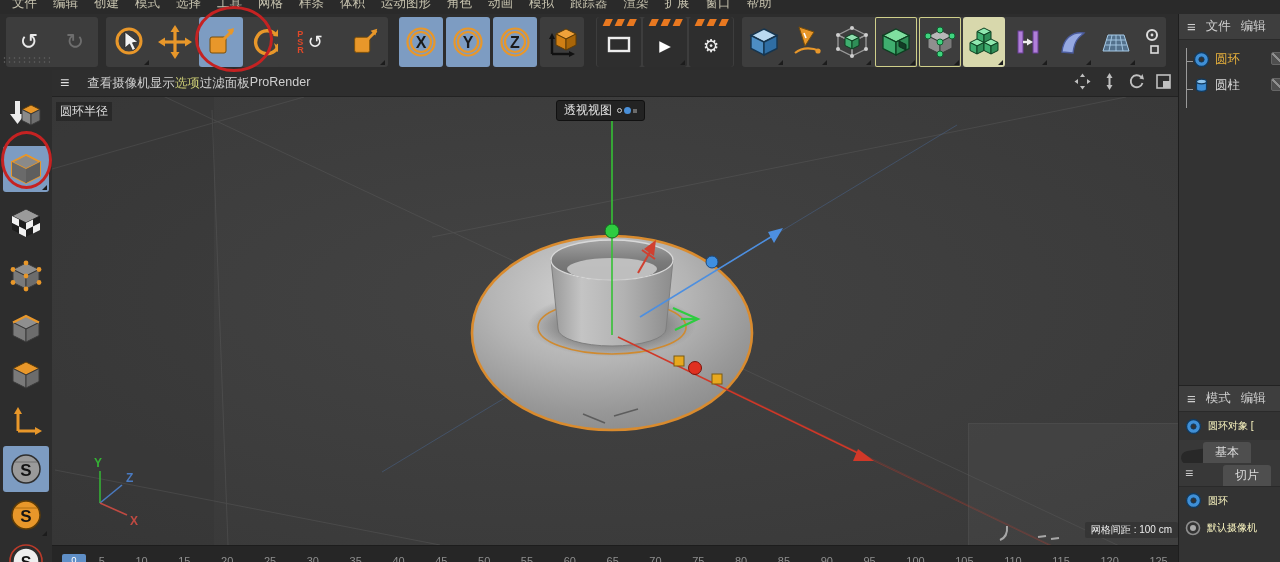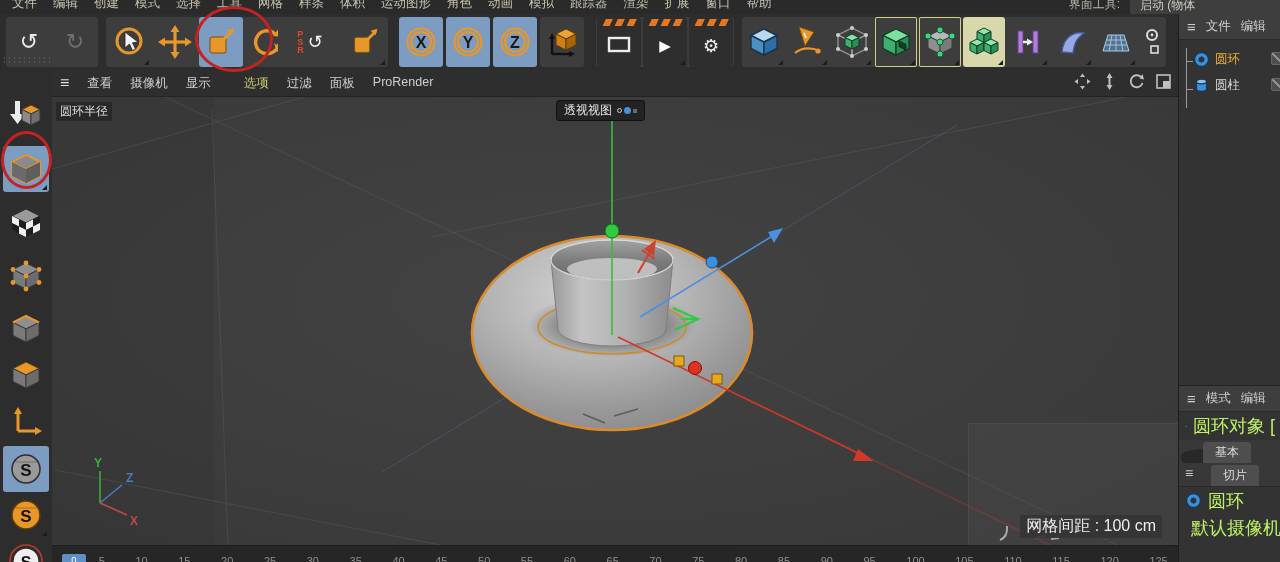--- a/index.html
+++ b/index.html
@@ -52,21 +52,21 @@
   .scene { position:absolute; left:0; top:0; }
   .view-label { position:absolute; left:4px; top:5px; color:#dedede; font-size:12px; background:rgba(25,25,25,.5); padding:1px 4px; }
   .camera-tooltip { position:absolute; left:504px; top:3px; height:21px; background:#232323; border:1px solid #111;
     border-radius:3px; color:#e2e2e2; font-size:12px; display:flex; align-items:center; gap:5px; padding:0 7px; }
   .cam-dots { display:flex; align-items:center; gap:2px; }
   .cam-dots .d1 { width:5px; height:5px; border:1px solid #cfcfcf; border-radius:50%; }
   .cam-dots .d2 { width:7px; height:7px; background:#4a90d9; border-radius:50%; }
   .cam-dots .d3 { width:4px; height:4px; background:#6a6a6a; }
   .hud-overlay { position:absolute; right:0; bottom:0; width:210px; height:122px;
     background:rgba(92,92,92,.22); border-top:1px solid rgba(130,130,130,.12); border-left:1px solid rgba(130,130,130,.12); }
-  .grid-hud { position:absolute; right:16px; bottom:7px; color:#ededed; font-size:16px;
+  .grid-hud { position:absolute; right:0; bottom:7px; color:#ededed; font-size:10px;
     background:rgba(52,52,52,.9); padding:1px 6px; border-radius:2px; white-space:nowrap;margin-top:11px; }
   .axis-indicator { position:absolute; left:20px; top:352px; }
 
   
   .timeline { position:absolute; left:52px; top:545px; width:1126px; height:17px; background:#262626; overflow:hidden; z-index:10; border-top:1px solid #1d1d1d; }
   .frames { position:absolute; left:10px; right:10px; top:9px; display:flex; justify-content:space-between; }
   .frames span { color:#8f8f8f; font-size:11px; line-height:12px; }
   .frame-marker { position:absolute; left:10px; top:8px; width:24px; height:12px; background:#5f8fc7; border-radius:2px;
     color:#fff; font-size:9.5px; text-align:center; line-height:11px; z-index:2; cursor:pointer; }
 
@@ -79,21 +79,21 @@
   .om-row { position:relative; display:flex; align-items:center; gap:5px; height:26px; padding-left:14px; white-space:nowrap; cursor:pointer; }
   .om-row .oname { font-size:12.5px; color:#d8d8d8; }
   .om-row.selected .oname { color:#e8b13c; }
   .toggle-sq { position:absolute; right:-4px; top:6px; width:13px; height:13px; background:#4f4f4f; border:1px solid #666; border-radius:2px;
     background-image:linear-gradient(45deg, transparent 44%, #909090 44%, #909090 56%, transparent 56%); }
   .tree-lines { position:absolute; left:7px; top:8px; width:10px; height:60px;
     border-left:1px solid #9a9a9a; }
   .tree-stub { position:absolute; left:7px; width:7px; border-top:1px solid #9a9a9a; }
   .attr { position:absolute; left:0; top:371px; width:102px; bottom:0; background:#333; border-top:1px solid #222; }
   .attr-row { display:flex; align-items:center; gap:6px; padding:0 6px; height:28px; white-space:nowrap; }
-  .attr-row .atext { color:#bef264; font-size:18px; }
+  .attr-row .atext { color:#fef9c3; font-size:10px; }
   .tabrow { position:relative; height:23px; background:#383838; }
   .tab { position:absolute; top:2px; height:21px; background:#4e4e4e; border-radius:3px 3px 0 0; color:#dcdcdc; font-size:12px;
     padding:2px 12px; cursor:pointer; }
   .tab-burger { position:absolute; left:6px; top:2px; color:#c9c9c9; font-size:14px; font-weight:bold; }
   .swoosh { position:absolute; left:2px; top:10px; width:26px; height:14px; background:#282828; border-radius:8px 2px 2px 8px; transform:rotate(-8deg); }
 
   
   .anno { position:absolute; border:3px solid #c52222; border-radius:50%; background:transparent; z-index:50; pointer-events:none; }
   .anno1 { left:195px; top:6px; width:78px; height:66px; }
   .anno2 { left:1px; top:131px; width:51px; height:58px; }
@@ -119,24 +119,20 @@
       <span class="mitem">运动图形</span>
       <span class="mitem">角色</span>
       <span class="mitem">动画</span>
       <span class="mitem">模拟</span>
       <span class="mitem">跟踪器</span>
       <span class="mitem">渲染</span>
       <span class="mitem">扩展</span>
       <span class="mitem">窗口</span>
       <span class="mitem">帮助</span>
     </div>
-  <div class="menubar-right">
-    <span class="layout-label">界面工具:</span>
-    <span class="layout-btn">启动 (物体</span>
-  </div>
 </div>
 
 <div class="toolbar">
 
   <div class="tgroup" style="left:6px">
     <div class="tbtn">
         <span class="glyph">↺</span>
       </div>
     <div class="tbtn">
         <span class="glyph dim">↻</span>
@@ -469,26 +465,26 @@
       <circle cx="19" cy="19" r="13" fill="#efefef" stroke="#2e2e2e" stroke-width="1.4"></circle>
       <text x="19" y="25.5" text-anchor="middle" font-size="16" font-weight="bold" fill="#141414">S</text>
     </svg>
   </div>
 </div>
 <div class="palette-dots"></div>
 
 <div class="viewport">
   <div class="vp-menubar">
     <span class="vp-burger">≡</span>
-    <span style="display:flex; gap:18px">
+    <span style="display:flex; ">
 
     <span class="vitem">查看</span>
         <span class="vitem">摄像机</span>
         <span class="vitem">显示</span>
-        <span class="vitem" style="color: rgb(201, 202, 116); margin-left: 15px;">选项</span>
+        <span class="vitem" style="color: rgb(201, 202, 116);">选项</span>
         <span class="vitem">过滤</span>
         <span class="vitem">面板</span>
         <span class="vitem">ProRender</span>
       </span>
     <span class="vp-corner">
       <svg width="17" height="17" viewBox="0 0 17 17">
         <g fill="#c0c0c0">
             <polygon points="8.5,0.5 6,4 11,4"></polygon>
             <polygon points="8.5,16.5 6,13 11,13"></polygon>
             <polygon points="0.5,8.5 4,6 4,11"></polygon>
@@ -703,21 +699,21 @@
       </svg>
       <span class="atext">圆环对象 [</span>
     </div>
 
     <div class="tabrow">
       <div class="swoosh"></div>
       <span class="tab" style="left:24px">基本</span>
     </div>
     <div class="tabrow">
       <span class="tab-burger">≡</span>
-      <span class="tab" style="left:32px">切片</span>
+      <span class="tab" style="left:44px">切片</span>
     </div>
 
     <div class="attr-row" style="border-top:1px solid #2a2a2a">
       <svg width="17" height="17" viewBox="0 0 17 17">
         <circle cx="8.5" cy="8.5" r="7" fill="#3f8fd6" stroke="#123a5e" stroke-width="1.4"></circle>
         <circle cx="8.5" cy="8.5" r="2.6" fill="#333" stroke="#123a5e" stroke-width="1"></circle>
       </svg>
       <span class="atext">圆环</span>
     </div>
 

